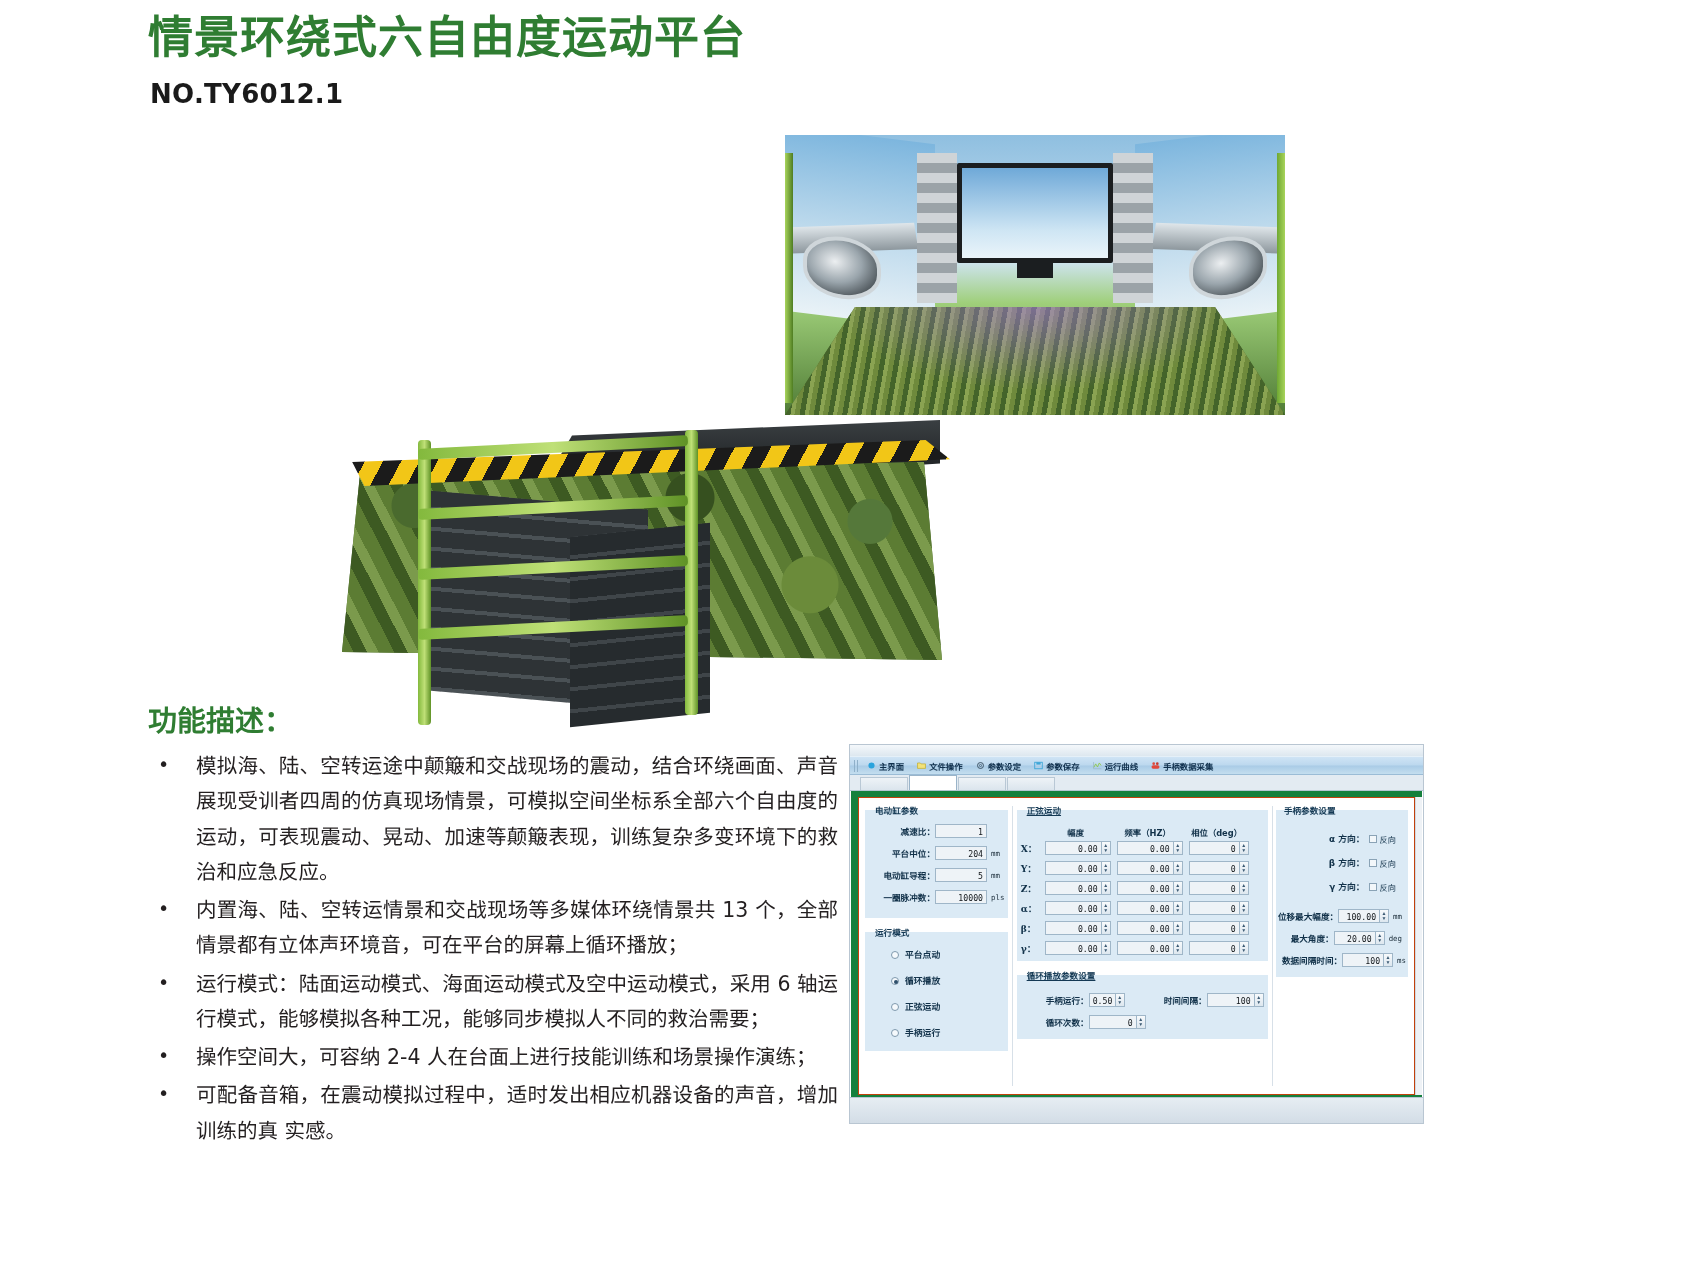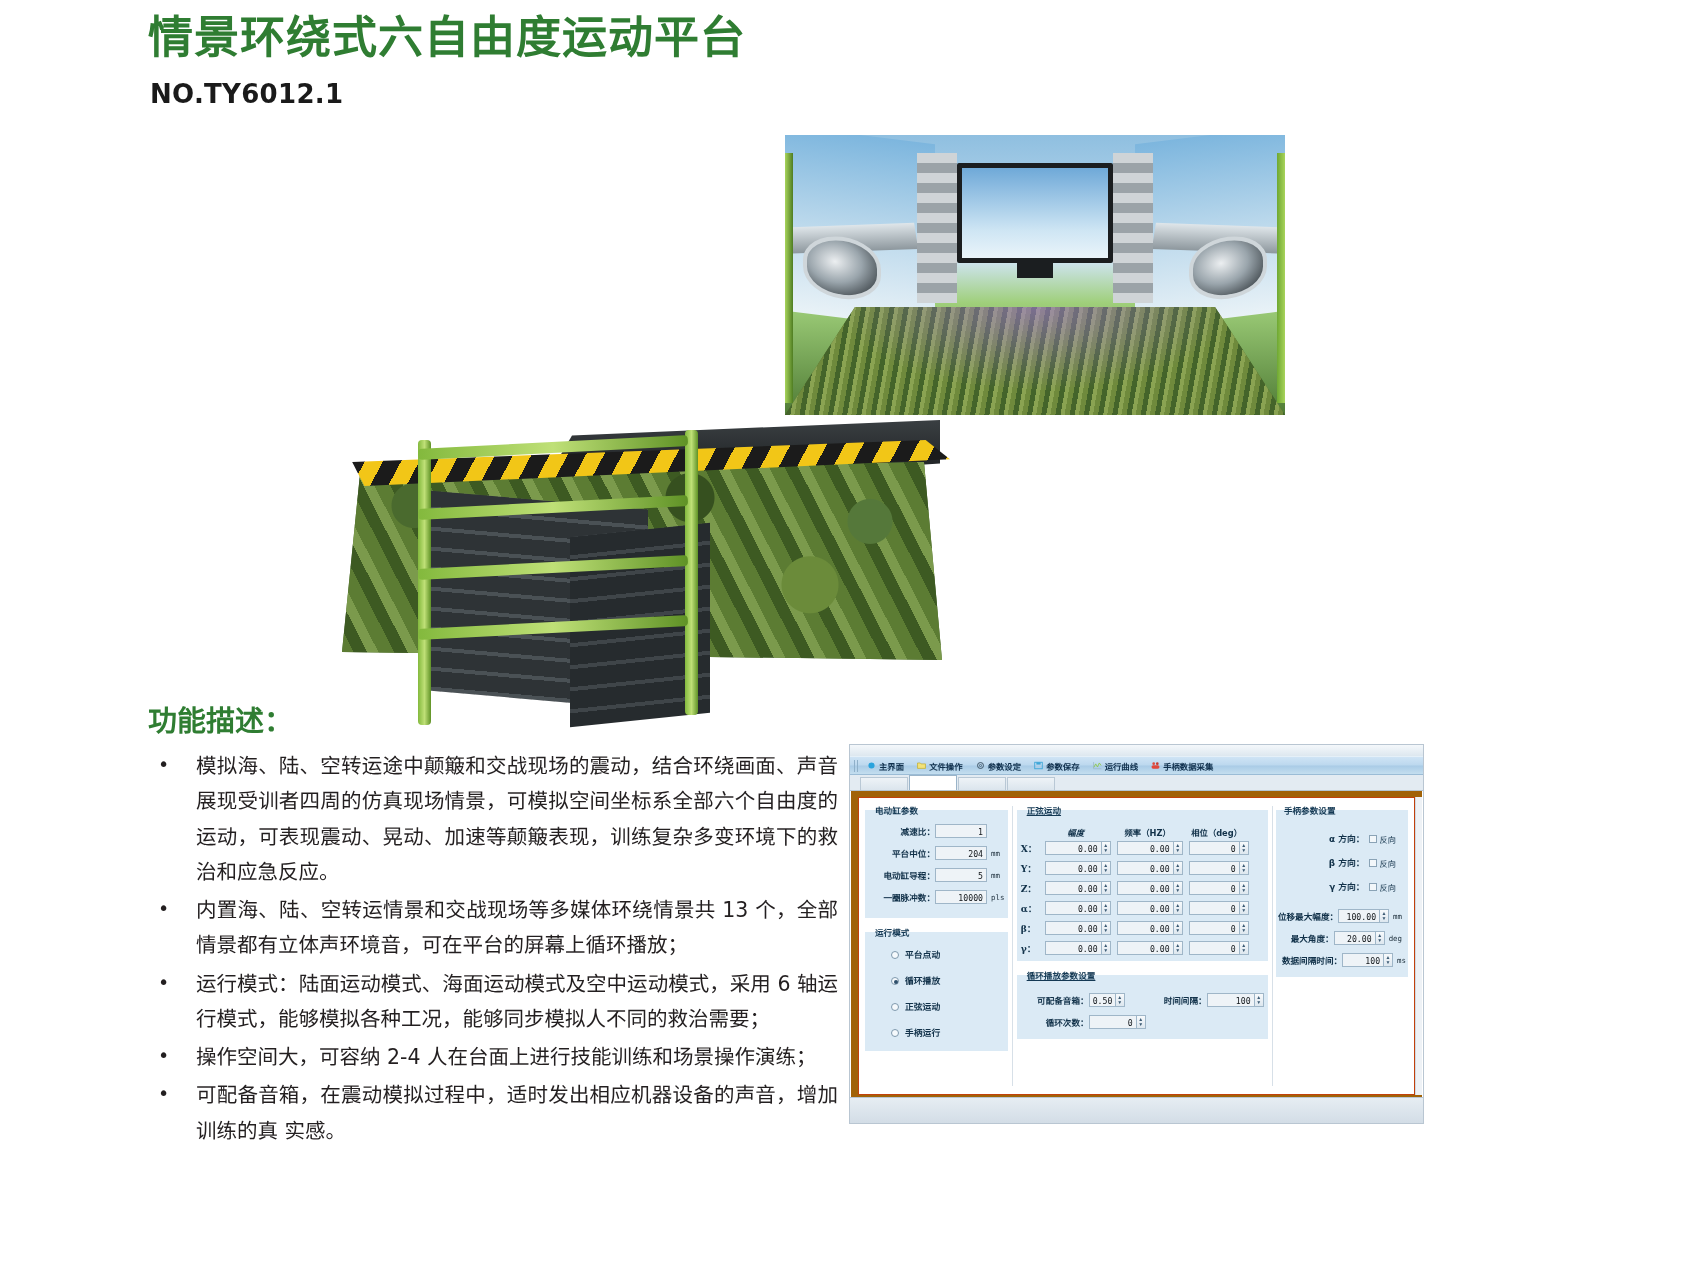--- a/index.html
+++ b/index.html
@@ -143,21 +143,21 @@
     font-family:"DejaVu Sans","Liberation Sans",sans-serif;
   }
   ul.bullets > li:before {
     content:"•"; position:absolute; left:10px; top:-1px;
     font-size:19px; color:#231f20;
   }
 
   
   .app-window {
     position:absolute; left:849px; top:744px; width:575px; height:380px;
-    background:#a16207; border:1px solid #b9c6d2;
+    background:#15803d; border:1px solid #b9c6d2;
     box-shadow:0 0 0 1px #ffffff inset;
   }
   .app-chrome {
     height:11px; width:100%;
     background:linear-gradient(180deg,#f4f8fb,#dde7ef);
   }
   .app-toolbar {
     height:19px; display:flex; align-items:center; gap:3px;
     padding:0 4px;
     background:linear-gradient(180deg,#cfe4f5 0%, #bcd8ee 48%, #a9cbe6 52%, #c4deef 100%);
@@ -227,21 +227,21 @@
     justify-content:center; line-height:5px; font-size:5px; color:#3b5a73;
   }
 
   .col-head {
     display:flex; margin:2px 0 3px 22px; gap:6px;
   }
   .col-head span {
     font-size:8.3px; font-weight:bold; color:#12324a; text-align:center;
     font-family:"DejaVu Sans","Liberation Sans",sans-serif;
   }
-  .ch1 { width:66px;font-style:italic; } .ch2 { width:66px; } .ch3 { width:60px; }
+  .ch1 { width:66px; } .ch2 { width:66px; } .ch3 { width:60px; }
 
   .sine-row { display:flex; align-items:center; margin-bottom:6px; gap:6px; }
   .sine-ax {
     width:18px; font-size:9.2px; font-weight:bold; color:#12324a;
     font-family:"DejaVu Serif","Liberation Serif",serif;
   }
   .sine-cell { display:flex; }
   .sine-cell .fbox { width:57px; }
   .sine-cell.narrow .fbox { width:51px; }
 
@@ -563,21 +563,21 @@
               <span class="fbox">0</span>
               <span class="spin">▲<br>▼</span>
             </span>
         </div>
       </fieldset>
 
       <fieldset class="grp underlined" style="">
         <legend>循环播放参数设置</legend>
 
         <div style="display:flex;align-items:center;margin:4px 0 8px 6px">
-          <span class="flabel" style="width:62px">可配备音箱：</span>
+          <span class="flabel" style="width:62px">手柄运行：</span>
           <span class="sine-cell">
               <span class="fbox" style="width:27px">0.50</span>
               <span class="spin">▲<br>▼</span>
             </span>
           <span class="flabel" style="width:66px;margin-left:16px">时间间隔：</span>
           <span class="sine-cell">
               <span class="fbox" style="width:48px">100</span>
               <span class="spin">▲<br>▼</span>
             </span>
         </div>

